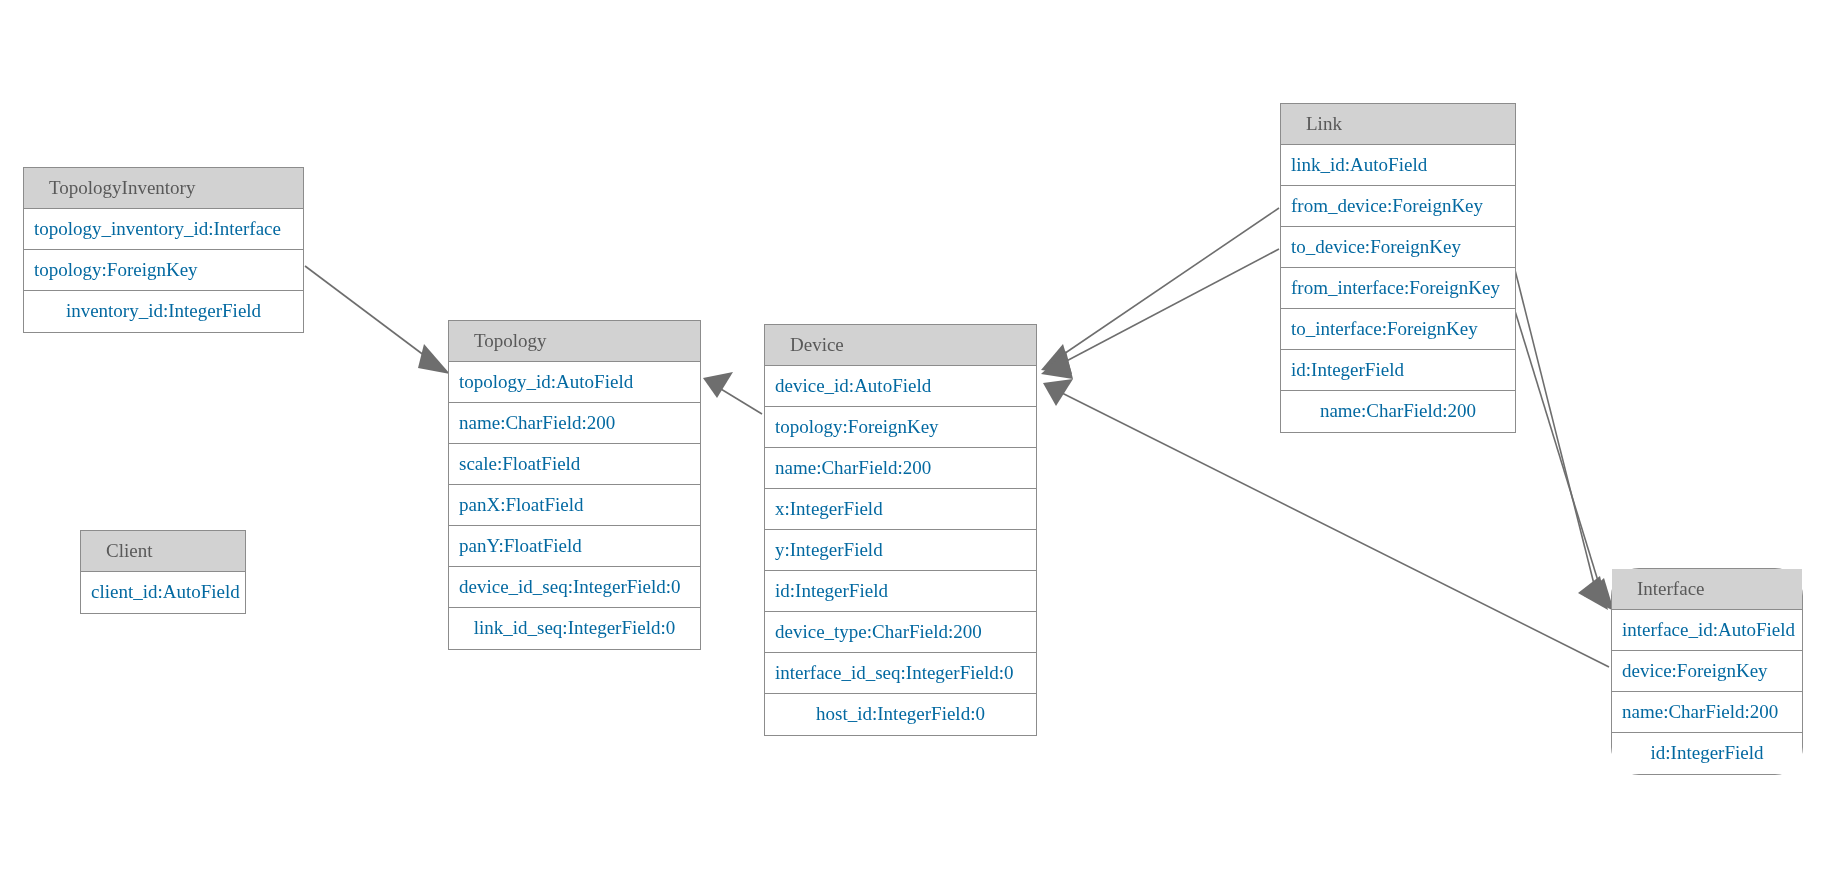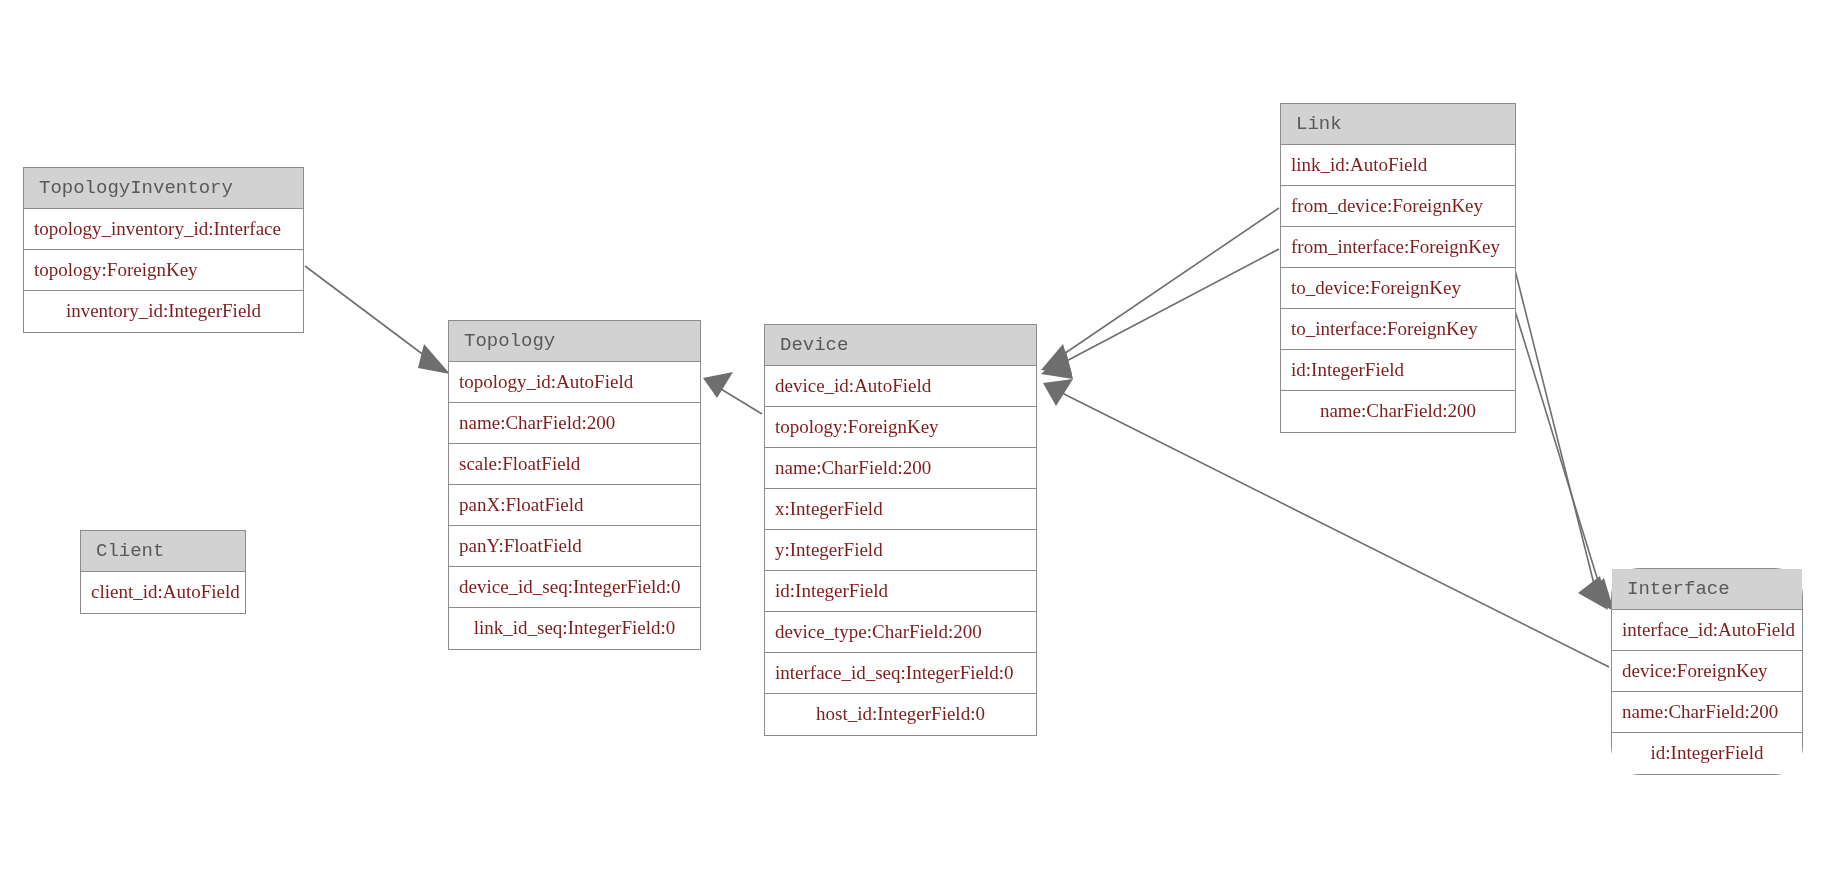--- a/index.html
+++ b/index.html
@@ -37,29 +37,28 @@
     z-index: 2;
   }
   .entity-header {
     box-sizing: border-box;
     background: #d2d2d2;
     border-bottom: 1px solid #8c8c8c;
     color: #595959;
     font-size: 19px;
     line-height: 40px;
     height: 41px;
-    padding: 0 0 0 15px;
+    padding: 0 0 0 25px;
     white-space: nowrap;
     overflow: hidden;
-    font-family: Liberation Mono, monospace;
   }
   .entity-row {
     box-sizing: border-box;
     border-bottom: 1px solid #8c8c8c;
-    color: #7f1d1d;
+    color: #0369a1;
     font-size: 19px;
     line-height: 40px;
     height: 41px;
     padding: 0 10px 0 10px;
     white-space: nowrap;
     overflow: hidden;
     background: #ffffff;
   }
   .entity-row:last-child {
     border-bottom: none;
@@ -143,22 +142,22 @@
     <div class="entity-row">id:IntegerField</div>
     <div class="entity-row">device_type:CharField:200</div>
     <div class="entity-row">interface_id_seq:IntegerField:0</div>
     <div class="entity-row">host_id:IntegerField:0</div>
   </div>
 
   <div class="entity" style="left:1280px; top:103px; width:236px;">
     <div class="entity-header">Link</div>
     <div class="entity-row">link_id:AutoField</div>
     <div class="entity-row">from_device:ForeignKey</div>
+    <div class="entity-row">to_device:ForeignKey</div>
     <div class="entity-row">from_interface:ForeignKey</div>
-    <div class="entity-row">to_device:ForeignKey</div>
     <div class="entity-row">to_interface:ForeignKey</div>
     <div class="entity-row">id:IntegerField</div>
     <div class="entity-row">name:CharField:200</div>
   </div>
 
   <div class="entity" style="left:1611px; top:568px; width:192px;border-radius:28px;">
     <div class="entity-header">Interface</div>
     <div class="entity-row">interface_id:AutoField</div>
     <div class="entity-row">device:ForeignKey</div>
     <div class="entity-row">name:CharField:200</div>

